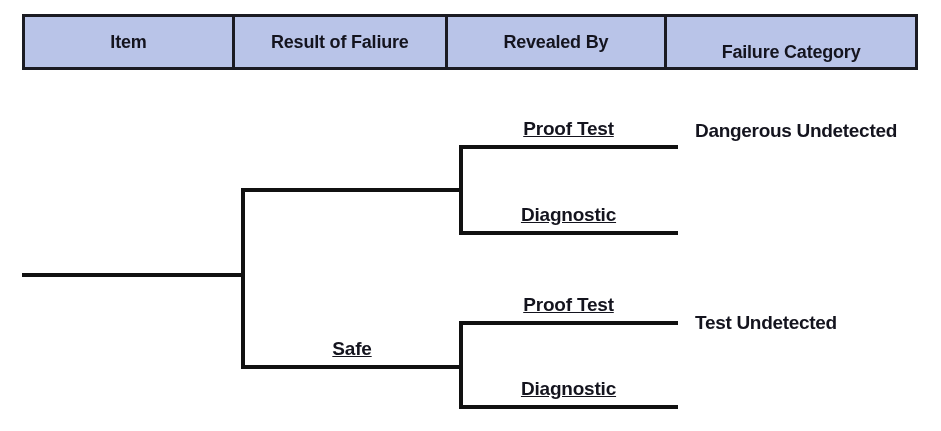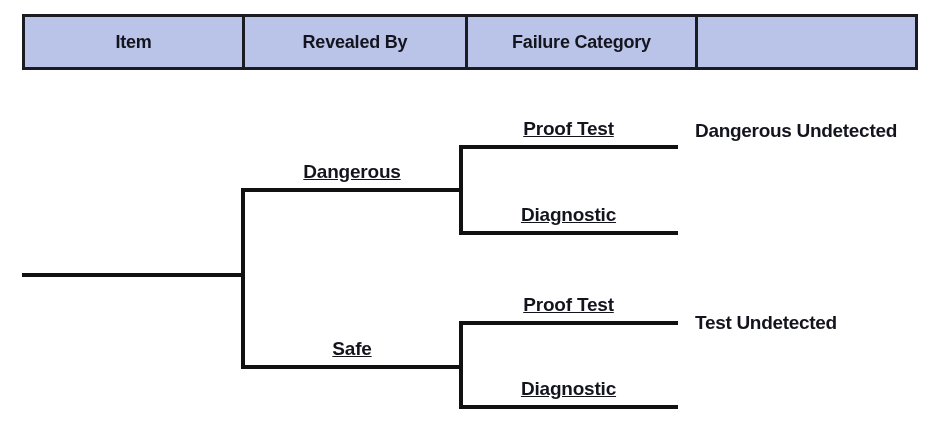--- a/index.html
+++ b/index.html
@@ -100,36 +100,36 @@
   #cat-safe-undetected      { top: 311px; }
   #cat-safe-detected        { top: 395px; }
 </style>
 </head>
 <body>
 
 <div id="canvas" style="--bg: #ffffff; --header-fill: #b9c4e8; --table-border: #1b1b22; --line: #111111; --text: #14141e;">
 
   <div class="header-table">
     <div class="header-cell">Item</div>
+    <div class="header-cell">Result of Faliure</div>
     <div class="header-cell">Revealed By</div>
     <div class="header-cell">Failure Category</div>
   </div>
 
   <div class="hline" id="root-line"></div>
   <div class="vline" id="split-1"></div>
   <div class="hline" id="dangerous-line"></div>
   <div class="hline" id="safe-line"></div>
   <div class="vline" id="split-2"></div>
   <div class="vline" id="split-3"></div>
   <div class="hline" id="pt-upper-line"></div>
   <div class="hline" id="dg-upper-line"></div>
   <div class="hline" id="pt-lower-line"></div>
   <div class="hline" id="dg-lower-line"></div>
 
-  <div class="branch-label" id="label-dangerous">Dangerous</div>
   <div class="branch-label" id="label-safe">Safe</div>
 
   <div class="branch-label" id="label-pt-upper">Proof Test</div>
   <div class="branch-label" id="label-dg-upper">Diagnostic</div>
   <div class="branch-label" id="label-pt-lower">Proof Test</div>
   <div class="branch-label" id="label-dg-lower">Diagnostic</div>
 
   <div class="category-label" id="cat-dangerous-undetected">Dangerous Undetected</div>
   <div class="category-label" id="cat-safe-undetected">Test Undetected</div>
 

